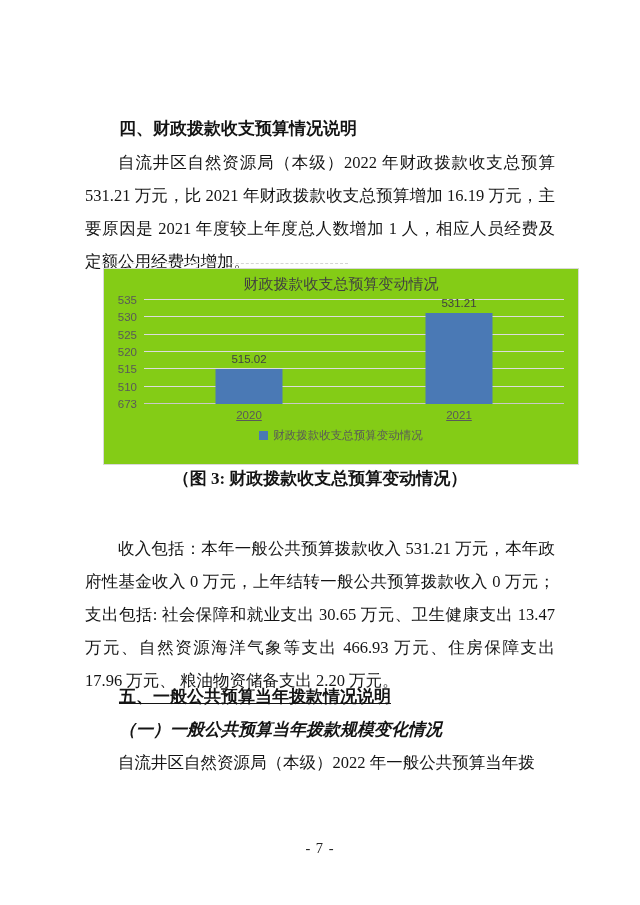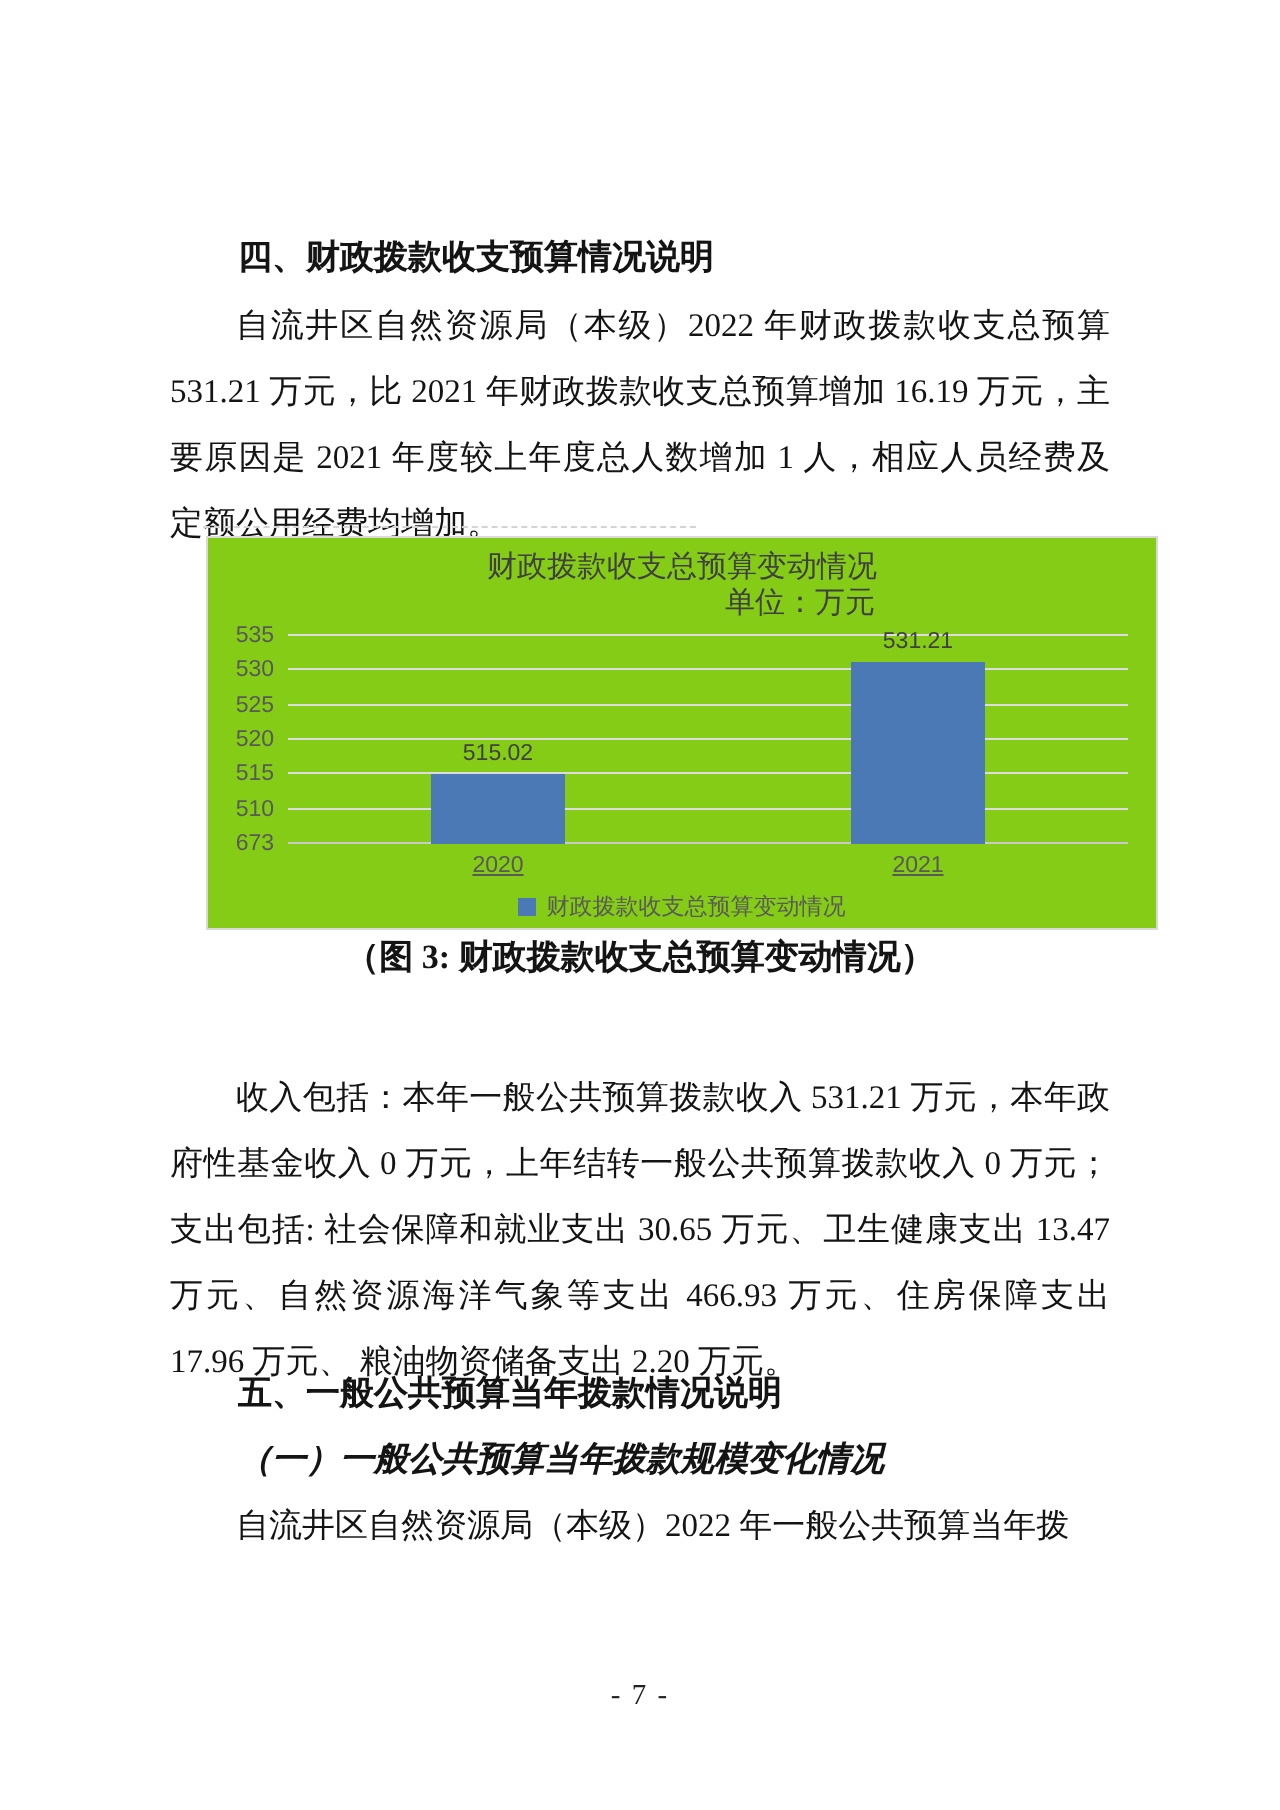--- a/index.html
+++ b/index.html
@@ -58,21 +58,20 @@
 </head>
 <body>
 
 <div class="abs h1" style="top:112px;">四、财政拨款收支预算情况说明</div>
 
 <div class="abs para" style="top:146px;">自流井区自然资源局（本级）2022 年财政拨款收支总预算 531.21 万元，比 2021 年财政拨款收支总预算增加 16.19 万元，主要原因是 2021 年度较上年度总人数增加 1 人，相应人员经费及定额公用经费均增加。</div>
 
 <div class="abs chart">
   <div class="dashline"></div>
   <div class="chart-title">财政拨款收支总预算变动情况</div>
-  <div class="chart-subtitle">单位：万元</div>
   <div class="plot" id="plot">
       <div class="gridline" style="bottom: 100%;"></div>
       <div class="ytick" style="bottom: 100%;">535</div>
       <div class="gridline" style="bottom: 83.3333%;"></div>
       <div class="ytick" style="bottom: 83.3333%;">530</div>
       <div class="gridline" style="bottom: 66.6667%;"></div>
       <div class="ytick" style="bottom: 66.6667%; text-align: center;">525</div>
       <div class="gridline" style="bottom: 50%;"></div>
       <div class="ytick" style="bottom: 50%;">520</div>
       <div class="gridline" style="bottom: 33.3333%;"></div>
@@ -92,19 +91,19 @@
     </div>
   <div class="legend">
     <span class="legend-swatch" id="legend-swatch" style="background: rgb(74, 121, 181);"></span><span>财政拨款收支总预算变动情况</span>
   </div>
 </div>
 
 <div class="abs caption" style="top:462px;">（图 3:  财政拨款收支总预算变动情况）</div>
 
 <div class="abs para" style="top:532px;">收入包括：本年一般公共预算拨款收入 531.21 万元，本年政府性基金收入 0 万元，上年结转一般公共预算拨款收入 0 万元；支出包括: 社会保障和就业支出 30.65 万元、卫生健康支出 13.47 万元、自然资源海洋气象等支出 466.93 万元、住房保障支出 17.96 万元、 粮油物资储备支出 2.20 万元。</div>
 
-<div class="abs h1" style="top:680px;">五、一般公共预算当年拨款情况说明</div>
+<div class="abs h1" style="top:680px;text-decoration:underline;">五、一般公共预算当年拨款情况说明</div>
 
 <div class="abs h1 subhead" style="top:713px;">（一）一般公共预算当年拨款规模变化情况</div>
 
 <div class="abs para" style="top:746px;">自流井区自然资源局（本级）2022 年一般公共预算当年拨</div>
 
 <div class="abs pagenum">- 7 -</div>
 
 </body></html>

